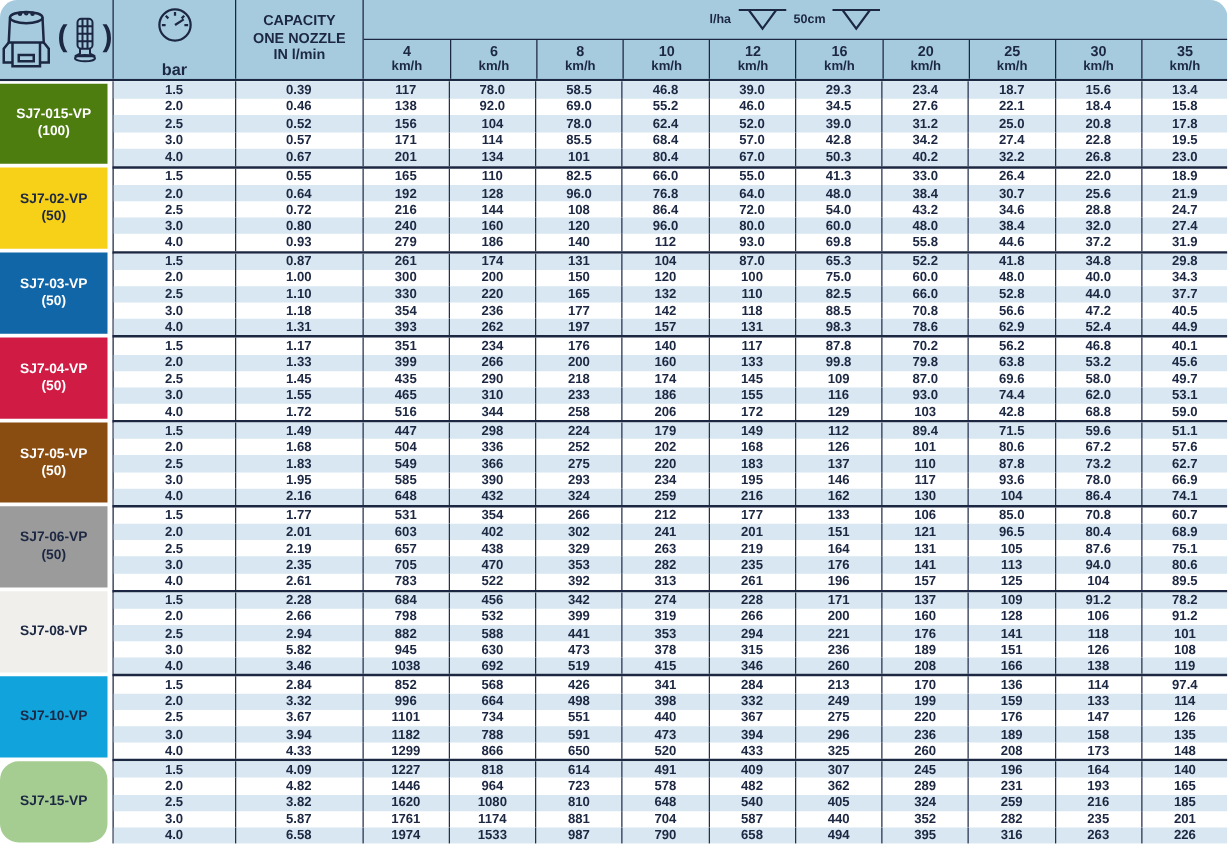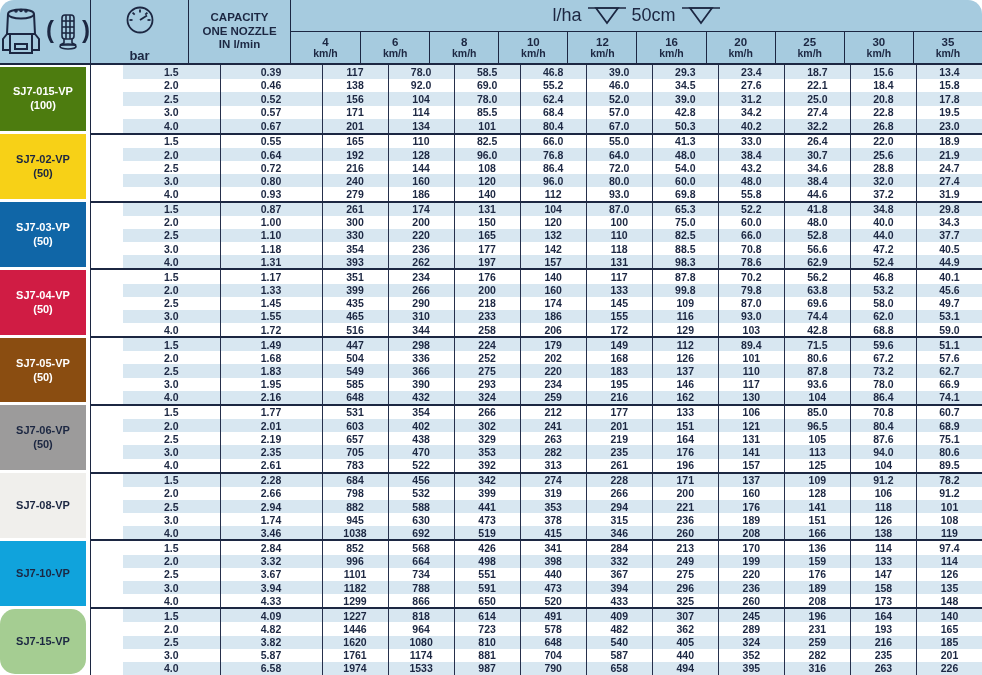--- a/index.html
+++ b/index.html
@@ -15,37 +15,37 @@
     border-bottom:2px solid #1c2742;box-sizing:border-box;
   }
   .hcell{display:flex;align-items:center;justify-content:center;box-sizing:border-box;}
   .bl{border-left:1.5px solid #1c2742;}
   .h-icons{gap:4px;}
   .h-bar{flex-direction:column;gap:14px;padding-top:4px;}
   .bar-label{font-size:13px;font-weight:700;line-height:1;}
   .h-cap{flex-direction:column;text-align:center;font-size:11.5px;font-weight:700;line-height:1.18;}
   .h-speeds{display:flex;flex-direction:column;align-items:stretch;justify-content:stretch;}
   .lha-band{height:31px;display:flex;align-items:center;justify-content:center;gap:5px;box-sizing:border-box;}
-  .lha-label,.cm-label{font-size:18px;font-weight:400;}
+  .lha-label,.cm-label{font-size:10px;font-weight:700;}
   .kmh-row{flex:1;display:grid;grid-template-columns:repeat(10,1fr);border-top:1.5px solid #1c2742;}
   .kmh-cell{display:flex;flex-direction:column;align-items:center;justify-content:center;
     font-weight:700;line-height:1.08;border-left:1px solid #1c2742;}
   .kmh-cell:first-child{border-left:none;}
   .kmh-num{font-size:11.5px;}
   .kmh-unit{font-size:10.5px;}
   .paren{font-size:24px;font-weight:700;line-height:1;transform:translateY(-2px);}
   
   .tbl-body{display:flex;flex-direction:column;height:610px;}
   .group{flex:1;display:flex;min-height:0;}
   .group-label{width:90px;box-sizing:border-box;padding:1.5px 4px 1.5px 0;}
   .label-chip{width:100%;height:100%;display:flex;flex-direction:column;align-items:center;
     justify-content:center;gap:3px;font-size:11px;font-weight:700;line-height:1;}
   .group-rows{flex:1;display:flex;flex-direction:column;border-left:1.5px solid #1c2742;min-width:0;}
   .group + .group .group-rows{border-top:2px solid #1c2742;}
-  .data-row{flex:1;display:grid;grid-template-columns:96.5px 102px repeat(10,1fr);min-height:0;margin-left:32px;}
+  .data-row{flex:1;display:grid;grid-template-columns:96.5px 102px repeat(10,1fr);min-height:0;}
   .data-row.striped{background:#d8e7f1;}
   .cell{display:flex;align-items:center;justify-content:center;font-size:10.5px;font-weight:700;
     border-left:1px solid #26304c;box-sizing:border-box;}
   .cell:first-child{border-left:none;}
   svg{display:block;}
 </style>
 </head>
 <body>
 
 <div class="sheet">
@@ -690,21 +690,21 @@
             <div class="cell">353</div>
             <div class="cell">294</div>
             <div class="cell">221</div>
             <div class="cell">176</div>
             <div class="cell">141</div>
             <div class="cell">118</div>
             <div class="cell">101</div>
           </div>
           <div class="data-row">
             <div class="cell">3.0</div>
-            <div class="cell">1.74</div>
+            <div class="cell">5.82</div>
             <div class="cell">945</div>
             <div class="cell">630</div>
             <div class="cell">473</div>
             <div class="cell">378</div>
             <div class="cell">315</div>
             <div class="cell">236</div>
             <div class="cell">189</div>
             <div class="cell">151</div>
             <div class="cell">126</div>
             <div class="cell">108</div>

